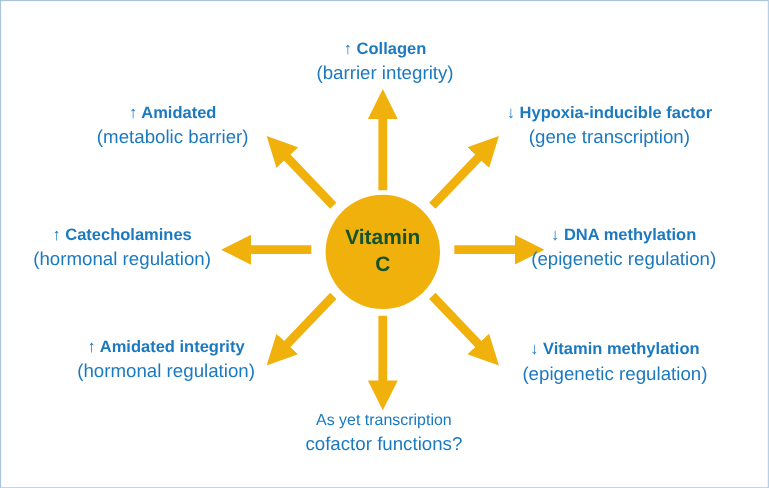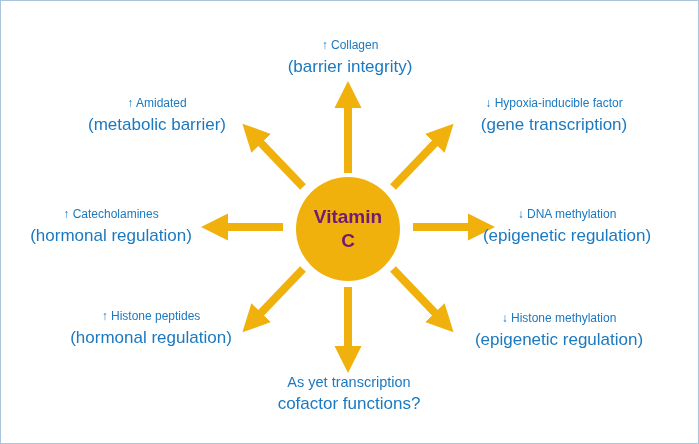--- a/index.html
+++ b/index.html
@@ -17,28 +17,28 @@
     overflow:hidden;
   }
   .arrows{position:absolute;left:0;top:0;width:699px;height:444px;pointer-events:none;}
   .arrow-line{stroke:var(--gold);stroke-width:8;}
   .arrow-head{fill:var(--gold);}
   .center-circle{
     position:absolute;left:295px;top:176px;
     width:104px;height:104px;border-radius:50%;
     background:var(--gold);
     display:flex;flex-direction:column;align-items:center;justify-content:center;
-    color:#701a75;font-weight:bold;font-size:19px;line-height:24px;
+    color:#14532d;font-weight:bold;font-size:19px;line-height:24px;
     text-align:center;
   }
   .node{
     position:absolute;transform:translateX(-50%);
     text-align:center;color:var(--blue);white-space:nowrap;
   }
-  .node .t{font-weight:normal;font-size:12px;line-height:22px;}
+  .node .t{font-weight:bold;font-size:15px;line-height:22px;}
   .node .s{font-weight:normal;font-size:17px;line-height:22px;}
   .node.plain .t{font-weight:normal;font-size:14.5px;}
   #node-collagen{left:349px;top:33px;}
   #node-hypoxia{left:553px;top:91px;}
   #node-dna{left:566px;top:202px;}
   #node-histone{left:558px;top:306px;}
   #node-undiscovered{left:348px;top:370px;}
   #node-amidated{left:150px;top:304px;}
   #node-catecholamines{left:110px;top:202px;}
   #node-carnitine{left:156px;top:91px;}
@@ -78,31 +78,31 @@
     <div class="t">↓ Hypoxia-inducible factor</div>
     <div class="s">(gene transcription)</div>
   </div>
 
   <div class="node" id="node-dna">
     <div class="t">↓ DNA methylation</div>
     <div class="s">(epigenetic regulation)</div>
   </div>
 
   <div class="node" id="node-histone">
-    <div class="t">↓ Histone methylation</div>
+    <div class="t">↓ Vitamin methylation</div>
     <div class="s">(epigenetic regulation)</div>
   </div>
 
   <div class="node plain" id="node-undiscovered">
     <div class="t">As yet transcription</div>
     <div class="s">cofactor functions?</div>
   </div>
 
   <div class="node" id="node-amidated">
-    <div class="t">↑ Histone peptides</div>
+    <div class="t">↑ Amidated integrity</div>
     <div class="s">(hormonal regulation)</div>
   </div>
 
   <div class="node" id="node-catecholamines">
     <div class="t">↑ Catecholamines</div>
     <div class="s">(hormonal regulation)</div>
   </div>
 
   <div class="node" id="node-carnitine">
     <div class="t">↑ Amidated</div>

